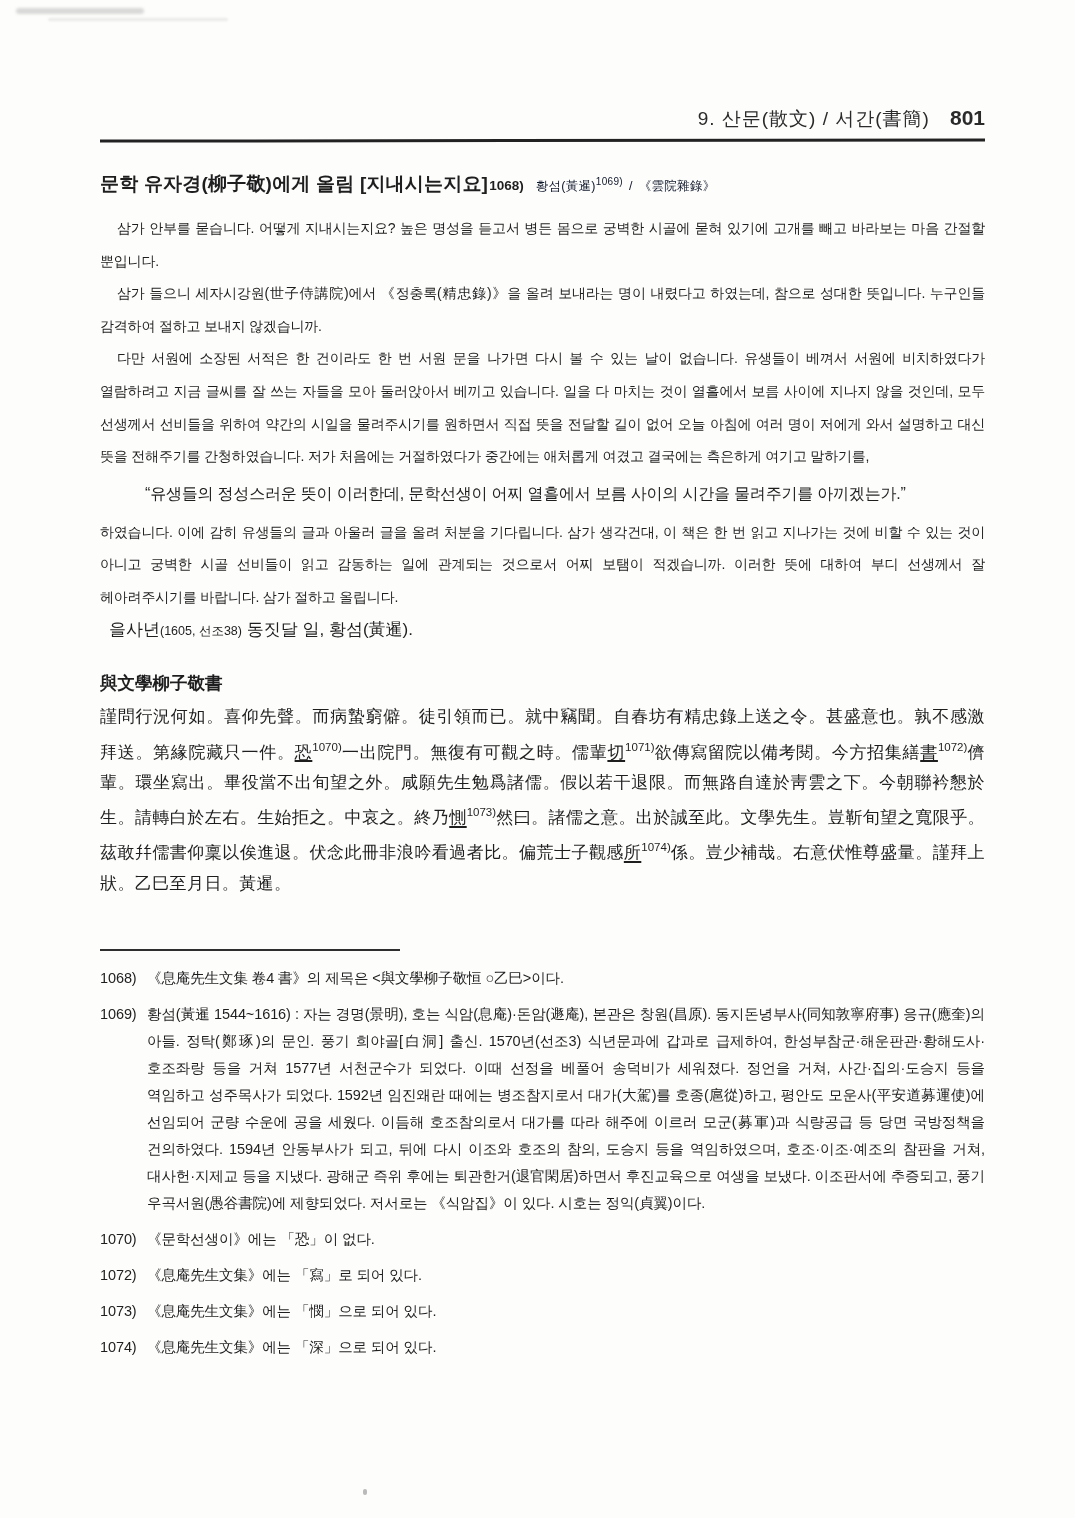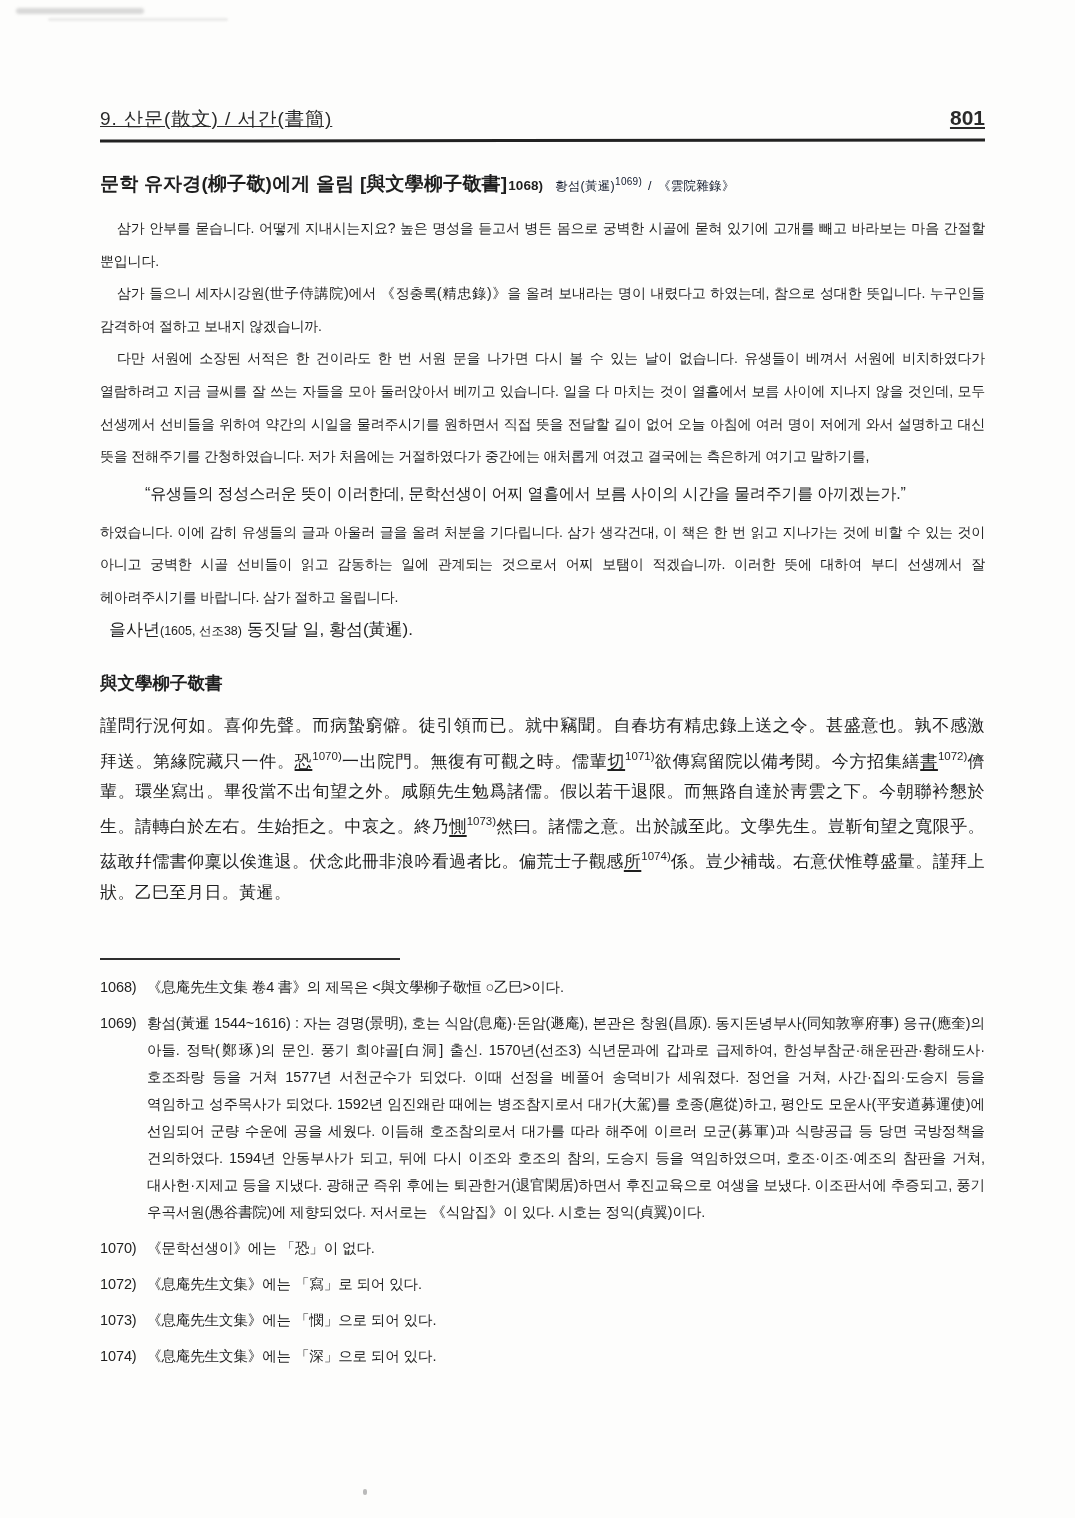--- a/index.html
+++ b/index.html
@@ -26,22 +26,22 @@
     background: rgba(170,170,170,0.22); border-radius: 2px; filter: blur(1.2px);
   }
   .speck {
     position: absolute; left: 363px; top: 1489px; width: 4px; height: 6px;
     background: rgba(120,120,120,0.5); border-radius: 2px;
   }
 
   
   .page-header {
     padding-top: 106px;
-    display: flex; justify-content: space-between; align-items: baseline; gap: 20px;
-    font-size: 19px; letter-spacing: 1px; color: #2a2a2a; text-decoration: underline;
+    display: flex; justify-content: flex-end; align-items: baseline; gap: 20px;
+    font-size: 19px; letter-spacing: 1px; color: #2a2a2a;
   }
   .page-number { font-weight: 700; font-size: 21px; letter-spacing: 0; }
   .header-rule { margin-top: 7px; height: 3px; background: #222; transform: rotate(-0.08deg); }
 
   
   .article-title-row { margin-top: 29px; display: flex; align-items: baseline; flex-wrap: wrap; }
   .article-title { font-weight: 700; font-size: 19px; letter-spacing: 0.2px; }
   .title-fnref { font-size: 13.5px; vertical-align: super; line-height: 0; font-weight: 700; margin-left: 1px; }
   .byline { font-size: 12.5px; margin-left: 12px; color: #0f172a; letter-spacing: 0.3px; text-align: right; }
   .byline .fnref-sm { font-size: 10px; vertical-align: super; line-height: 0; }
@@ -58,21 +58,21 @@
     font-size: 16px; line-height: 30px; text-align: justify;
     margin: 6px 12px 7px 45px; letter-spacing: -0.2px; word-break: keep-all;
   }
   .dateline { font-size: 17px; line-height: 32.6px; text-indent: 9px; margin: 0; }
   .dateline .small { font-size: 12.5px; }
 
   
   .hanmun { margin-top: 21px; font-family: "DejaVu Serif", serif; }
   .hanmun-title { font-size: 17.5px; font-weight: 600; line-height: 30px; margin: 0; }
   .hanmun-body {
-    font-size: 17px; line-height: 30.5px; text-align: justify; margin: 12px 0 0 0;
+    font-size: 17px; line-height: 30.5px; text-align: justify; margin: 3px 0 0 0;
     letter-spacing: 0.4px; word-break: break-all;
   }
   .hanmun-body .u { text-decoration: underline; text-underline-offset: 3px; text-decoration-thickness: 1.5px; }
   .hanmun-body sup.fnref { font-family: "Liberation Sans", sans-serif; font-size: 11.5px; letter-spacing: 0; }
 
   
   .footnote-separator { margin-top: 51px; width: 300px; height: 2px; background: #2e2e2e; }
   .footnotes { margin-top: 14px; }
   .fn {
     font-size: 14.5px; line-height: 27px; text-align: justify;
@@ -92,21 +92,21 @@
 
   <div class="content">
 
     <div class="page-header">
       <span>9. 산문(散文) / 서간(書簡)</span>
       <span class="page-number">801</span>
     </div>
     <div class="header-rule"></div>
 
     <div class="article-title-row">
-      <span class="article-title">문학 유자경(柳子敬)에게 올림 [與文學柳子敬書]</span>
+      <span class="article-title">문학 유자경(柳子敬)에게 올림 [지내시는지요]</span>
         <span class="title-fnref">1068)</span>
       <span class="byline"><span>황섬(黃暹)</span><span class="fnref-sm">1069)</span><span class="sep">/</span><span>《雲院雜錄》</span></span>
     </div>
 
     <div class="body-text">
       <p class="para">삼가 안부를 묻습니다. 어떻게 지내시는지요? 높은 명성을 듣고서 병든 몸으로 궁벽한 시골에 묻혀 있기에 고개를 빼고 바라보는 마음 간절할 뿐입니다.</p>
       <p class="para">삼가 들으니 세자시강원(世子侍講院)에서 《정충록(精忠錄)》을 올려 보내라는 명이 내렸다고 하였는데, 참으로 성대한 뜻입니다. 누구인들 감격하여 절하고 보내지 않겠습니까.</p>
       <p class="para">다만 서원에 소장된 서적은 한 건이라도 한 번 서원 문을 나가면 다시 볼 수 있는 날이 없습니다. 유생들이 베껴서 서원에 비치하였다가 열람하려고 지금 글씨를 잘 쓰는 자들을 모아 둘러앉아서 베끼고 있습니다. 일을 다 마치는 것이 열흘에서 보름 사이에 지나지 않을 것인데, 모두 선생께서 선비들을 위하여 약간의 시일을 물려주시기를 원하면서 직접 뜻을 전달할 길이 없어 오늘 아침에 여러 명이 저에게 와서 설명하고 대신 뜻을 전해주기를 간청하였습니다. 저가 처음에는 거절하였다가 중간에는 애처롭게 여겼고 결국에는 측은하게 여기고 말하기를,</p>
       <p class="quote-para">“유생들의 정성스러운 뜻이 이러한데, 문학선생이 어찌 열흘에서 보름 사이의 시간을 물려주기를 아끼겠는가.”</p>
       <p class="para no-indent">하였습니다. 이에 감히 유생들의 글과 아울러 글을 올려 처분을 기다립니다. 삼가 생각건대, 이 책은 한 번 읽고 지나가는 것에 비할 수 있는 것이 아니고 궁벽한 시골 선비들이 읽고 감동하는 일에 관계되는 것으로서 어찌 보탬이 적겠습니까. 이러한 뜻에 대하여 부디 선생께서 잘 헤아려주시기를 바랍니다. 삼가 절하고 올립니다.</p>

